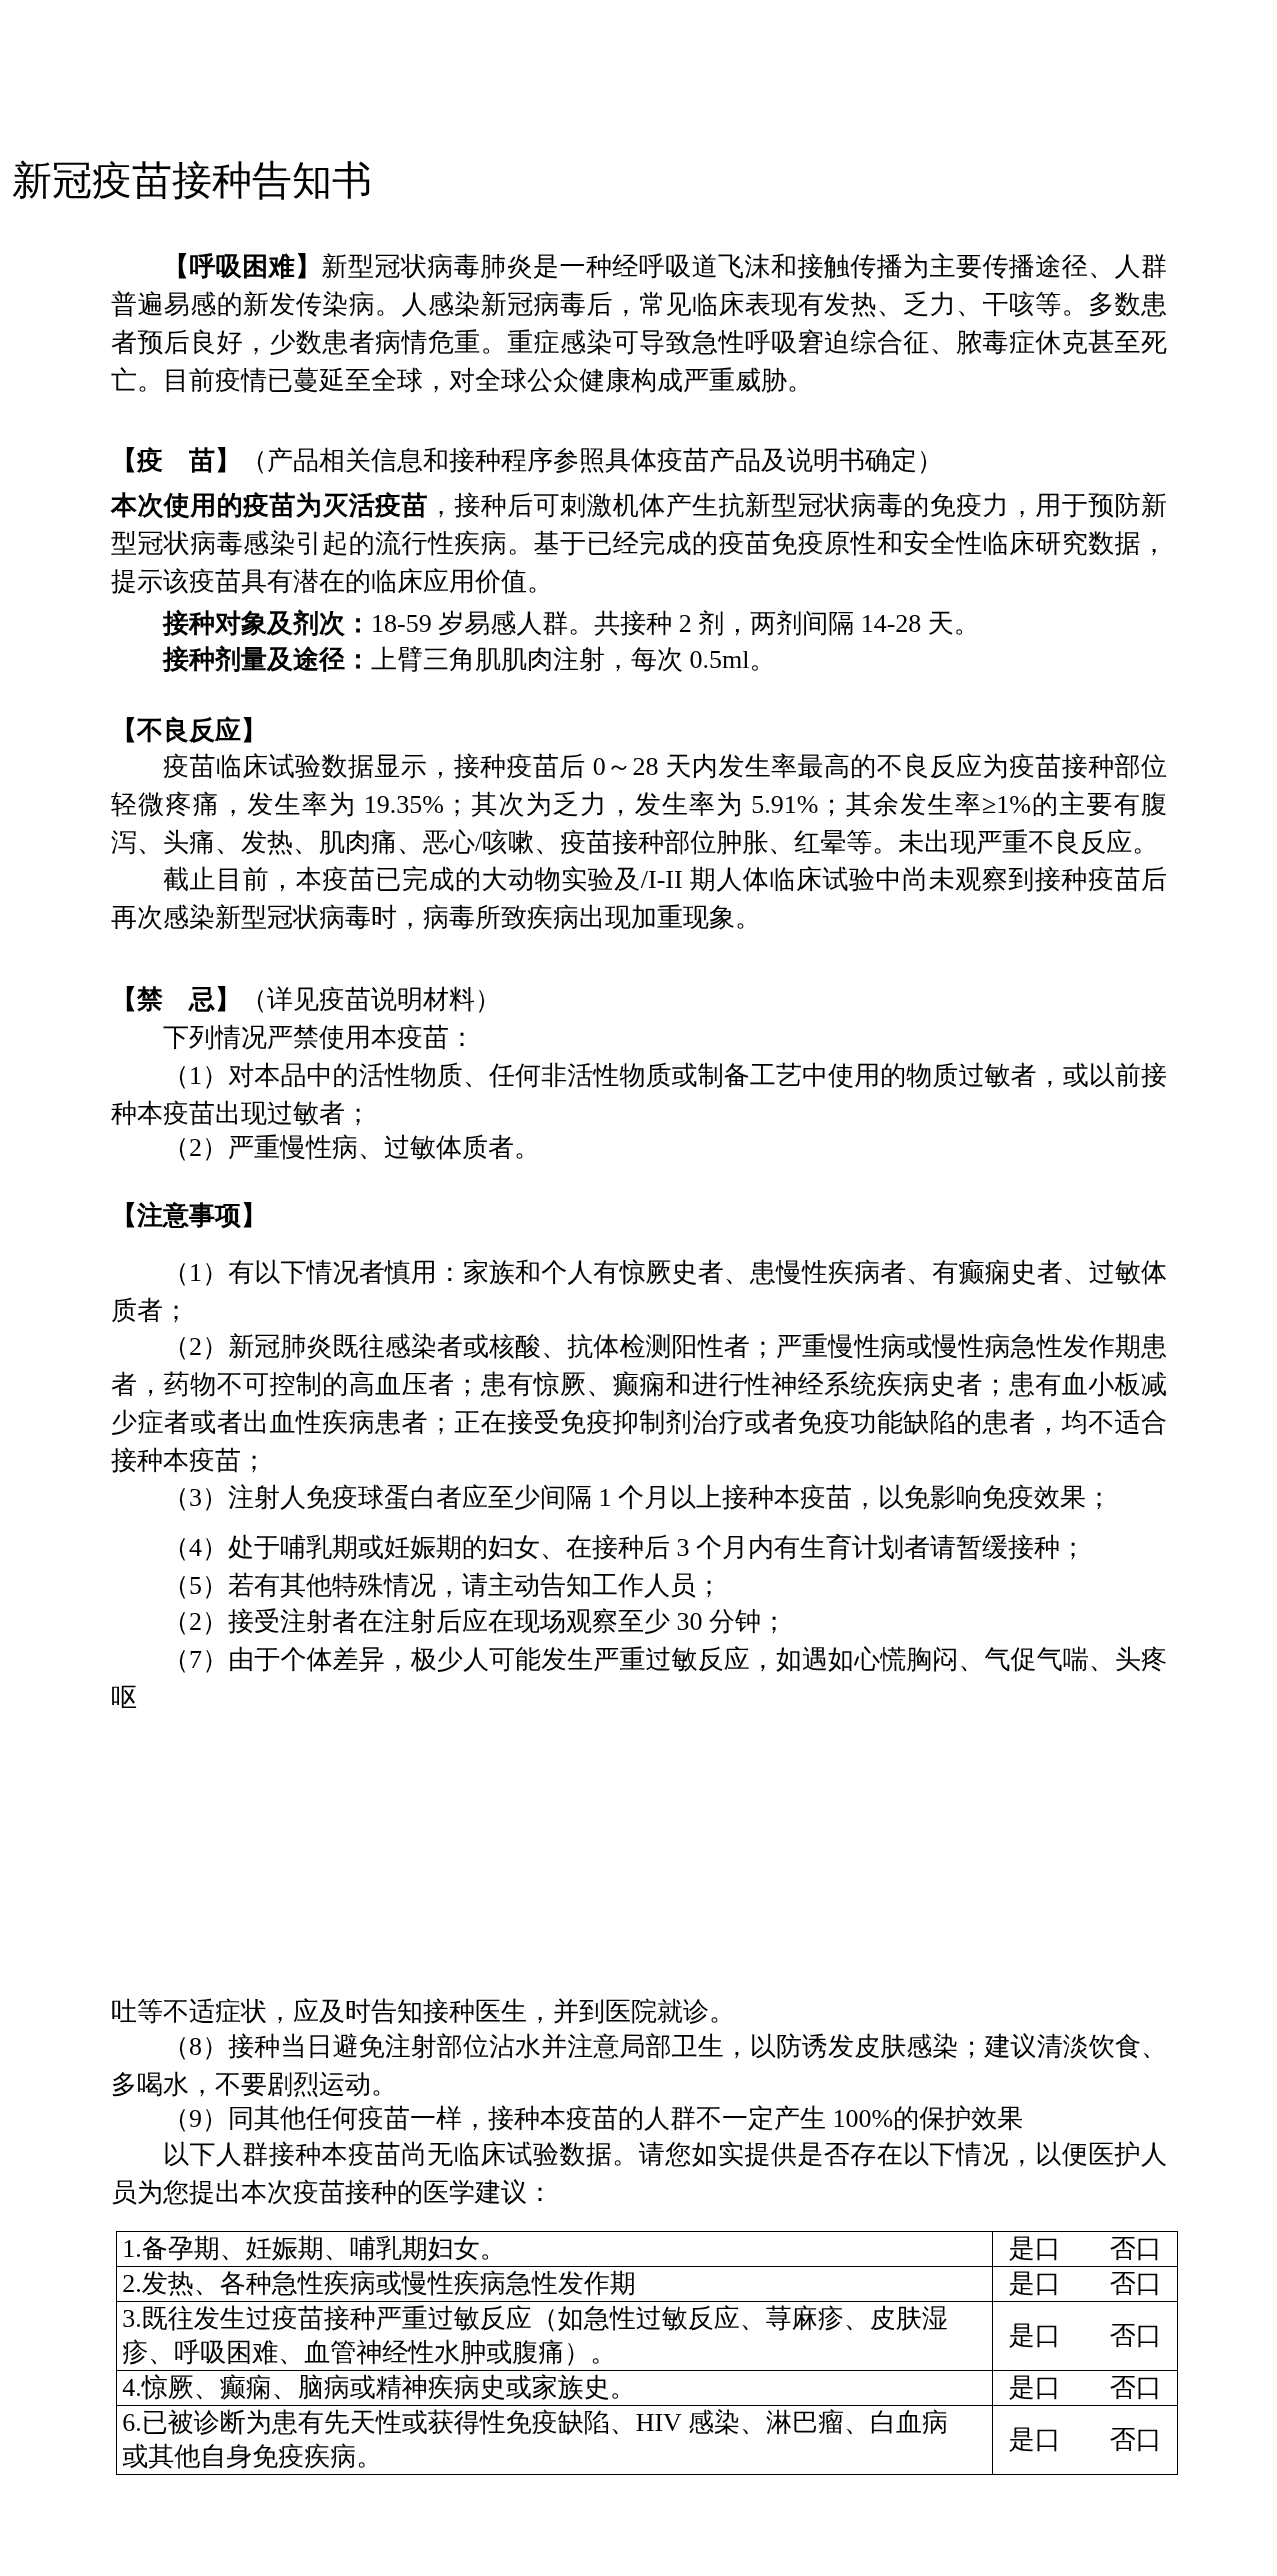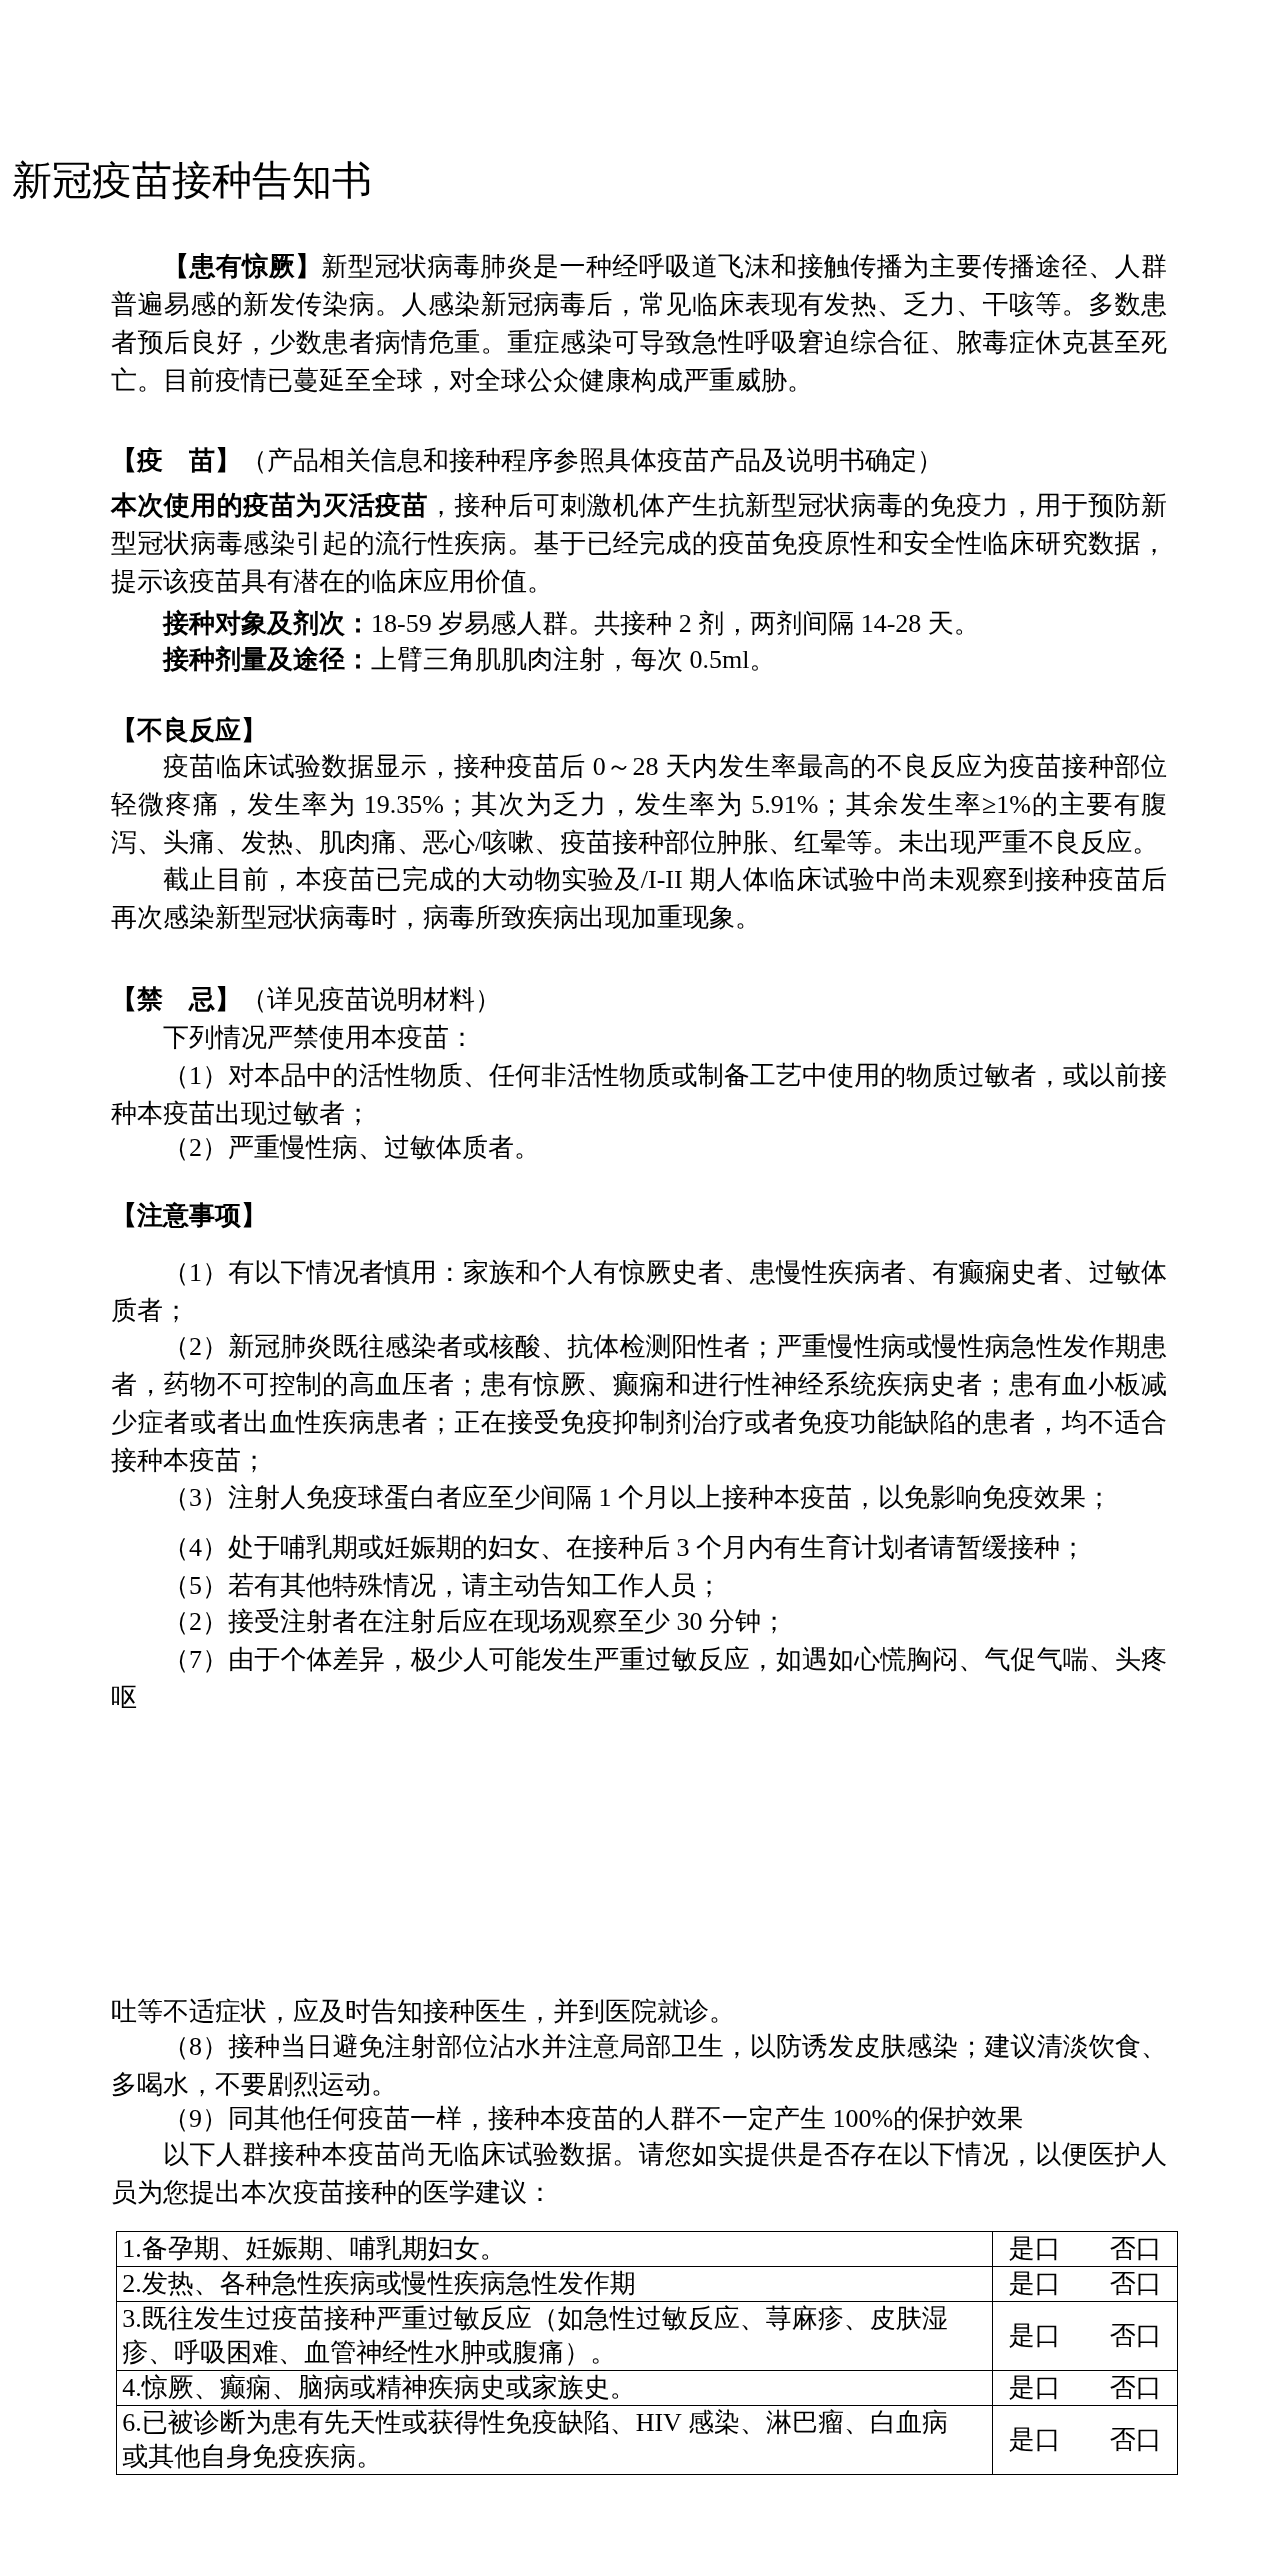--- a/index.html
+++ b/index.html
@@ -68,21 +68,21 @@
 </style>
 </head>
 <body>
 
 <div class="doc">
 
   <div class="page page1">
 
     <div class="doc-title" style="top:152px;">新冠疫苗接种告知书</div>
 
-    <p class="blk indent" style="top:221px;"><span class="hd">【患有惊厥】</span><span>新型冠状病毒肺炎是一种经呼吸道飞沫和接触传播为主要传播途径、人群普遍易感的新发传染病。人感染新冠病毒后，常见临床表现有发热、乏力、干咳等。多数患者预后良好，少数患者病情危重。重症感染可导致急性呼吸窘迫综合征、脓毒症休克甚至死亡。目前疫情已蔓延至全球，对全球公众健康构成严重威胁。</span></p>
+    <p class="blk indent" style="top:221px;"><span class="hd">【呼吸困难】</span><span>新型冠状病毒肺炎是一种经呼吸道飞沫和接触传播为主要传播途径、人群普遍易感的新发传染病。人感染新冠病毒后，常见临床表现有发热、乏力、干咳等。多数患者预后良好，少数患者病情危重。重症感染可导致急性呼吸窘迫综合征、脓毒症休克甚至死亡。目前疫情已蔓延至全球，对全球公众健康构成严重威胁。</span></p>
 
     <p class="blk" style="top:415px;"><span class="hd">【疫　苗】</span><span>（产品相关信息和接种程序参照具体疫苗产品及说明书确定）</span></p>
 
     <p class="blk" style="top:461px;"><b class="lbl">本次使用的疫苗为灭活疫苗</b><span>，接种后可刺激机体产生抗新型冠状病毒的免疫力，用于预防新型冠状病毒感染引起的流行性疾病。基于已经完成的疫苗免疫原性和安全性临床研究数据，提示该疫苗具有潜在的临床应用价值。</span></p>
 
     <p class="blk indent" style="top:579px;"><b class="lbl">接种对象及剂次：</b><span>18-59 岁易感人群。共接种 2 剂，两剂间隔 14-28 天。</span></p>
 
     <p class="blk indent" style="top:615px;"><b class="lbl">接种剂量及途径：</b><span>上臂三角肌肌肉注射，每次 0.5ml。</span></p>
 
     <p class="blk hd" style="top:685px;">【不良反应】</p>

